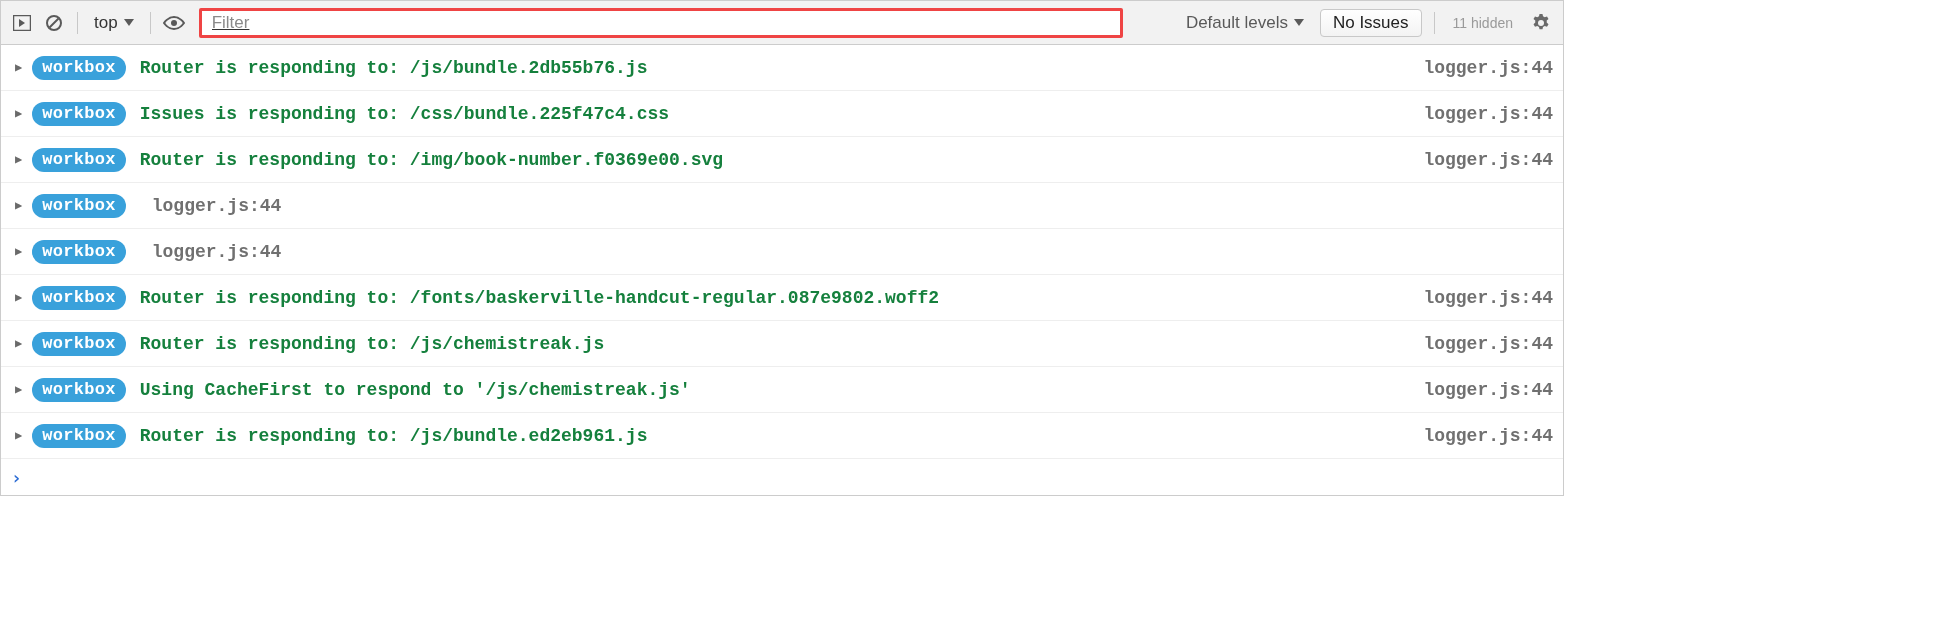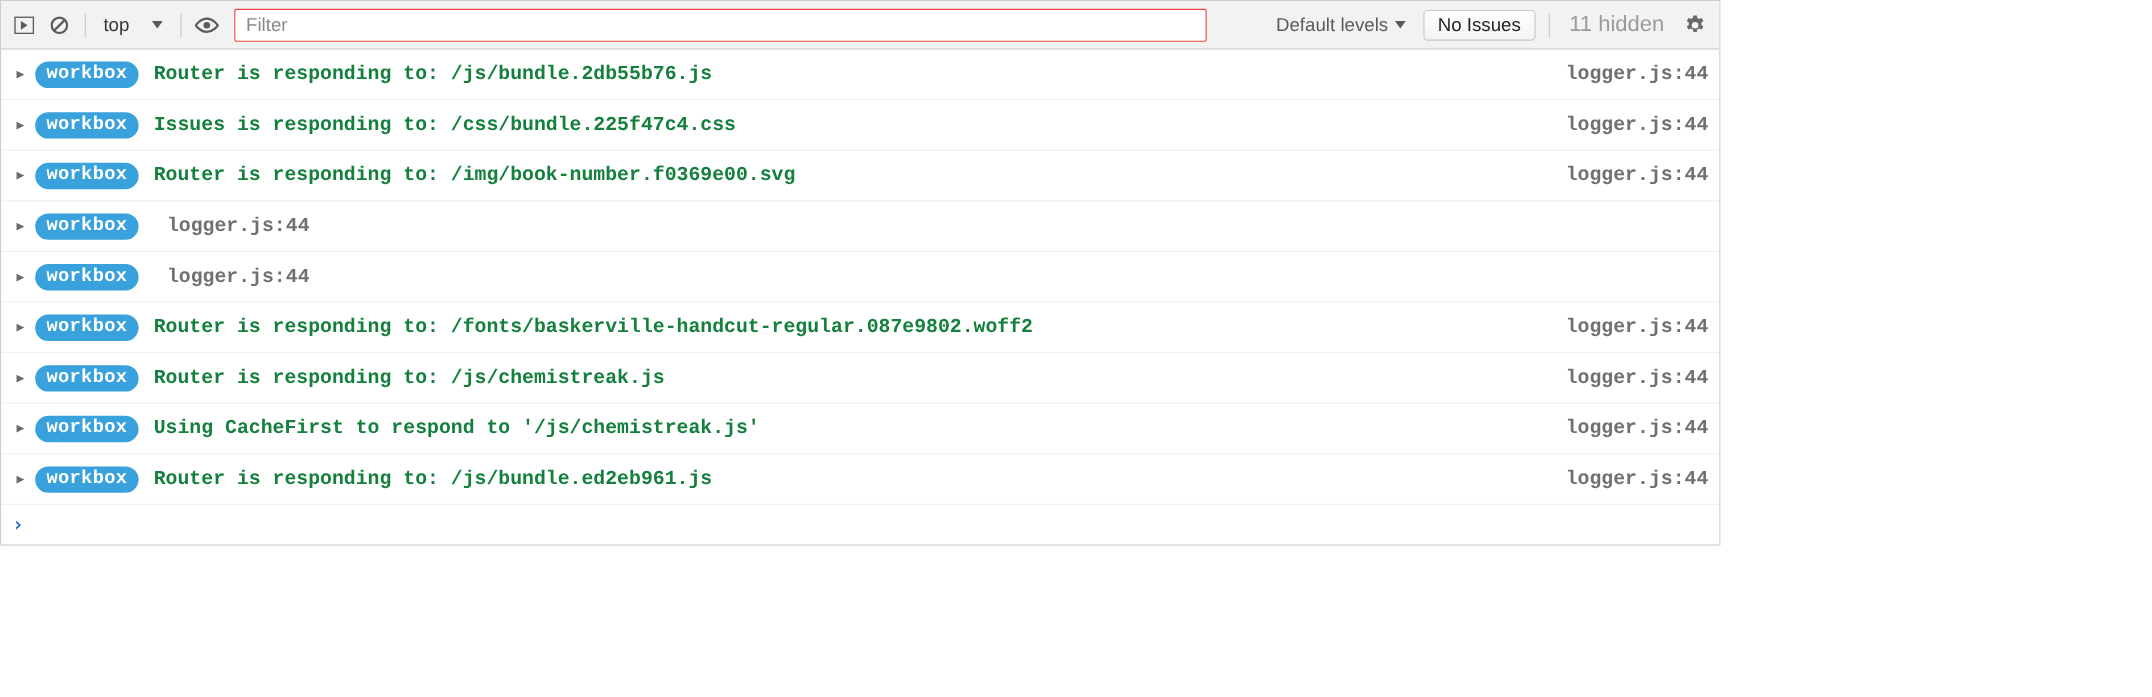--- a/index.html
+++ b/index.html
@@ -22,51 +22,52 @@
   .toolbar .icon-btn {
     width: 26px; height: 26px;
     display: flex; align-items: center; justify-content: center;
     color: #5a5a5a;
     cursor: pointer;
   }
   .divider {
     width: 1px; height: 22px; background: #c8c8c8; margin: 0 4px;
   }
   .context-selector {
-    display: flex; align-items: center; gap: 20px;
+    display: flex; align-items: center; gap: 6px;
     color: #333; font-size: 17px; padding: 2px 6px; cursor: pointer;
   }
   .filter-input {
     flex: 1;
     height: 30px;
-    border: 1px solid #ef4444;
+    border: 3px solid #ef4444;
     border-radius: 2px;
     background: #fff;
     padding: 0 10px;
     font-size: 17px;
     color: #333;
     margin: 0 6px;
+    text-decoration: underline;
   }
   .filter-input::placeholder { color: #8a8a8a; }
   .levels {
     display: flex; align-items: center; gap: 6px;
     color: #5a5a5a; font-size: 17px; padding: 0 8px; cursor: pointer; margin-left: 43px;
   }
   .noissues {
     border: 1px solid #c8c8c8;
     background: linear-gradient(#fff,#f3f3f3);
     border-radius: 4px;
     padding: 3px 12px;
     font-size: 17px;
     color: #222;
     cursor: pointer;
     margin: 0 2px;
   }
   .hidden-count {
-    color: #9a9a9a; font-size: 20px; padding: 0 8px;
+    color: #9a9a9a; font-size: 14px; padding: 0 8px;
   }
   .gear { color: #6a6a6a; cursor: pointer; padding: 0 4px; }
   .log-rows { }
   .log-row {
     display: flex; align-items: center;
     border-bottom: 1px solid #eee;
     padding: 6px 10px 6px 14px;
     font-family: Menlo, Consolas, "Courier New", monospace;
     font-size: 18px;
     color: #303030;

